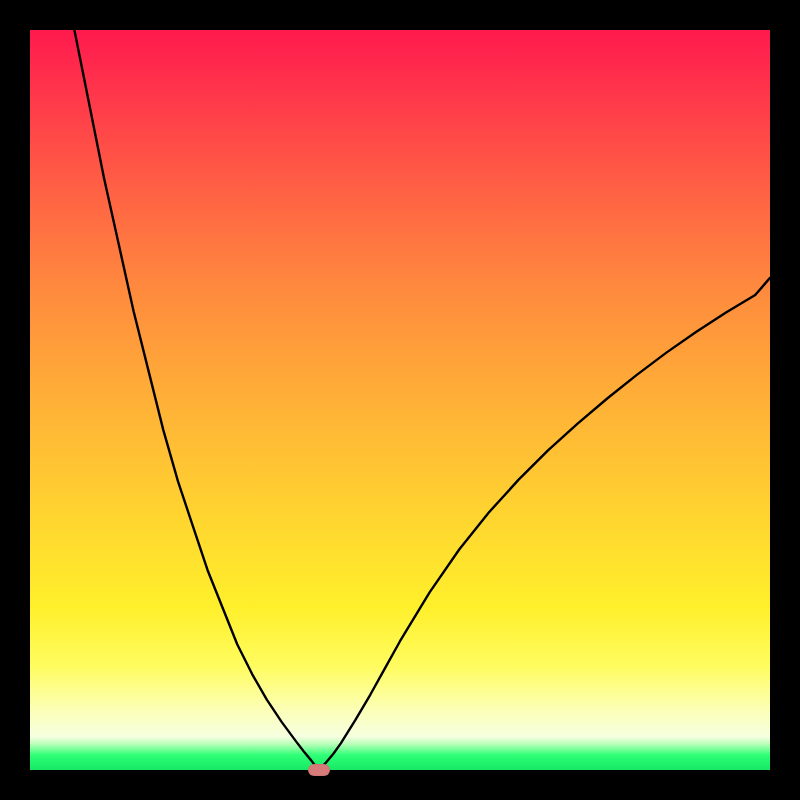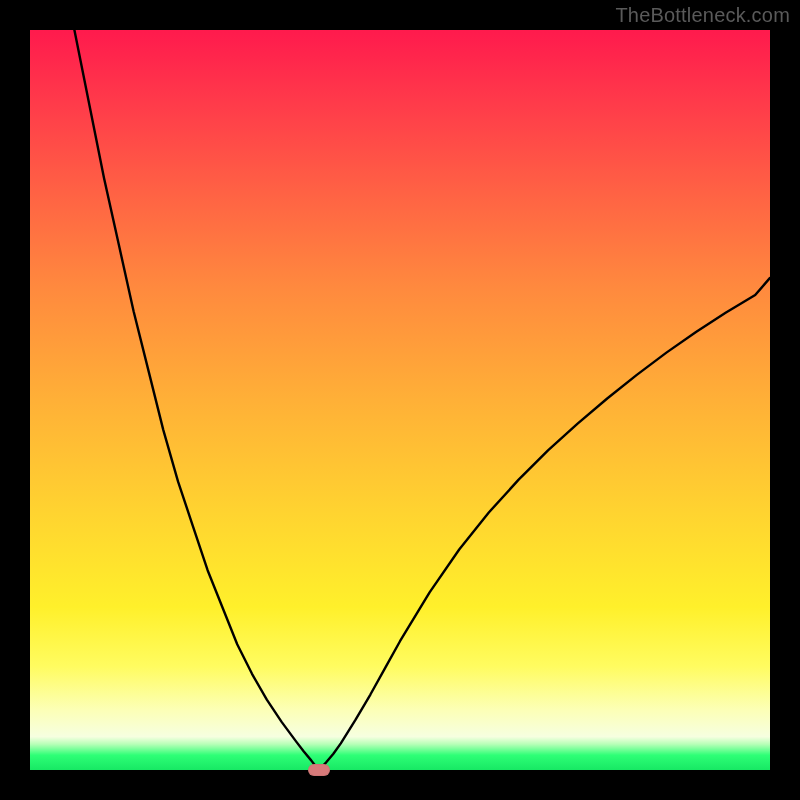--- a/index.html
+++ b/index.html
@@ -76,14 +76,13 @@
 <div class="frame">
   <div class="plot">
 
     <svg class="curve" viewBox="0 0 740 740" preserveAspectRatio="none">
       <path d="M44.40 0.00 L59.20 74.00 L74.00 148.00 L88.80 214.60 L103.60 281.20 L118.40 340.40 L133.20 399.60 L148.00 451.40 L162.80 495.80 L177.60 540.20 L192.40 577.20 L207.20 614.20 L222.00 643.80 L236.80 669.70 L251.60 691.90 L266.40 711.88 L273.80 721.50 L281.20 730.38 L288.60 740.00 L296.00 732.60 L303.40 723.72 L310.80 713.36 L325.60 689.68 L340.40 664.52 L355.20 637.88 L370.00 611.24 L399.60 562.40 L429.20 519.48 L458.80 482.48 L488.40 449.92 L518.00 420.32 L547.60 393.68 L577.20 368.52 L606.80 344.84 L636.40 322.64 L666.00 301.92 L695.60 282.68 L725.20 264.92 L740.00 247.90" fill="none" stroke="#000000" stroke-width="2.4" stroke-linecap="round" stroke-linejoin="round"></path>
     </svg>
 
     <div class="marker" style="left: 277.6px; top: 734px; background: rgb(215, 122, 122);"></div>
   </div>
 
-  <div class="watermark">TheBottleneck.com</div>
 </div>
 
 </body></html>

